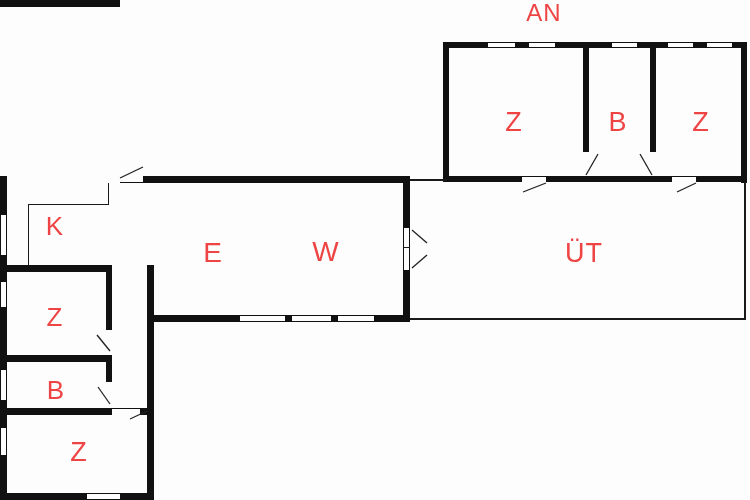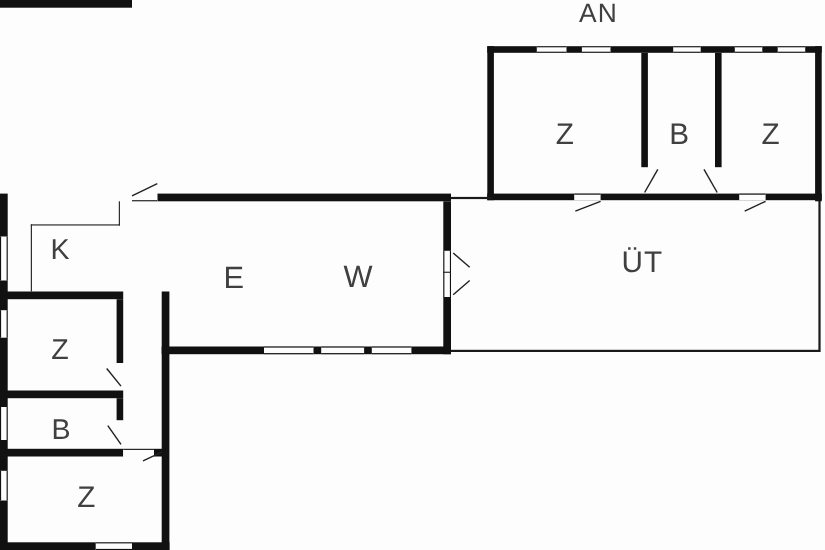--- a/index.html
+++ b/index.html
@@ -11,21 +11,21 @@
     font-family:"Liberation Sans",sans-serif;
   }
   .wall{position:absolute;background:#111;}
   .thin{position:absolute;background:#1a1a1a;}
   .win{position:absolute;background:#fdfdfd;box-sizing:border-box;}
   .win.h{border-top:1.4px solid #111;border-bottom:1.4px solid #111;}
   .win.v{border-left:1.4px solid #111;border-right:1.4px solid #111;}
   .gap{position:absolute;background:#fdfdfd;}
   .room-label{
     position:absolute;transform:translate(-50%,-50%);
-    color:#404040;letter-spacing:1px;line-height:1;
+    color:#ef4444;letter-spacing:1px;line-height:1;
     white-space:nowrap;
   }
   svg.strokes{position:absolute;left:0;top:0;pointer-events:none;}
 </style>
 </head>
 <body>
 
 <div id="plan">
 
   <div class="wall" style="left:0;   top:176; width:120px; height:7px;"></div>
@@ -96,18 +96,18 @@
   </svg>
 
   <div id="labels">
       <div class="room-label" style="left: 544px; top: 13px; font-size: 24px;">AN</div>
       <div class="room-label" style="left: 514px; top: 122px; font-size: 27px;">Z</div>
       <div class="room-label" style="left: 618px; top: 122px; font-size: 27px;">B</div>
       <div class="room-label" style="left: 701px; top: 122px; font-size: 27px;">Z</div>
       <div class="room-label" style="left: 55px; top: 226px; font-size: 26px;">K</div>
       <div class="room-label" style="left: 213px; top: 253px; font-size: 28px;">E</div>
       <div class="room-label" style="left: 326px; top: 252px; font-size: 28px;">W</div>
-      <div class="room-label" style="left: 584px; top: 239px; font-size: 27px;">ÜT</div>
+      <div class="room-label" style="left: 584px; top: 253px; font-size: 27px;">ÜT</div>
       <div class="room-label" style="left: 55px; top: 317px; font-size: 26px;">Z</div>
       <div class="room-label" style="left: 56px; top: 390px; font-size: 26px;">B</div>
       <div class="room-label" style="left: 79px; top: 452px; font-size: 27px;">Z</div>
     </div>
 </div>
 
 </body></html>

